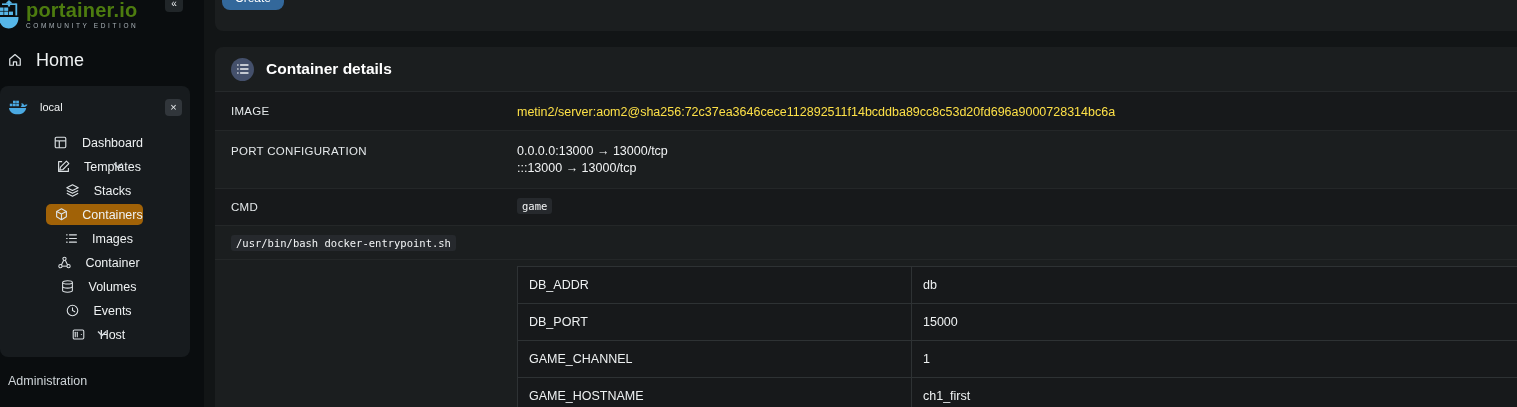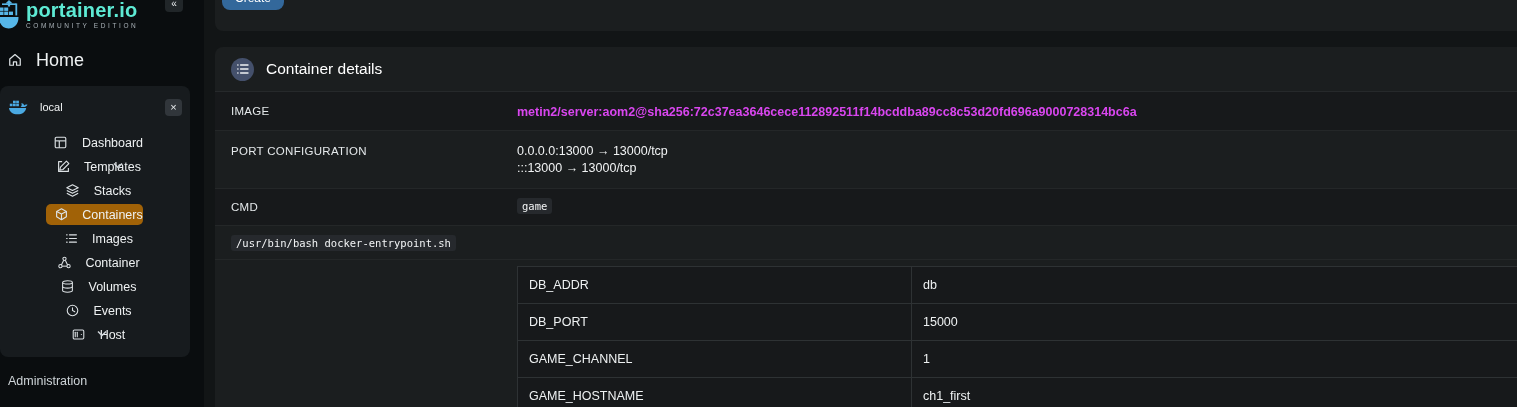--- a/index.html
+++ b/index.html
@@ -13,21 +13,21 @@
   svg { display: block; }
 
   
   .sidebar {
     position: absolute; left: 0; top: 0; width: 204px; height: 407px;
     background: #0a0d0f; z-index: 2;
   }
   .logo-row { position: relative; height: 34px; padding: 0 8px 0 0; display: flex; align-items: flex-start; }
   .logo-mark { margin: 0 2px 0 -1px; }
   .logo-text { padding-top: 1px; }
-  .logo-title { font-size: 20px; font-weight: bold; color: #5eead4; letter-spacing: .2px; line-height: 18px; }
+  .logo-title { font-size: 20px; font-weight: bold; color: #4d7c0f; letter-spacing: .2px; line-height: 18px; }
   .logo-subtitle { font-size: 6.5px; letter-spacing: 2.6px; color: #aab2b8; margin-top: 3px; }
   .collapse-btn {
     position: absolute; right: 21px; top: -5px; width: 18px; height: 17px;
     background: #212629; border: none; border-radius: 4px; color: #e6eaec;
     font-size: 10px; line-height: 17px; text-align: center; padding: 0; cursor: pointer;
     font-family: "Liberation Sans", sans-serif;
   }
   .nav-item {
     display: flex; align-items: center; gap: 14px;
     height: 24px; padding-left: 8px; position: relative;
@@ -70,34 +70,34 @@
     background: #1b1e1f; border-radius: 8px; z-index: 1; overflow: hidden;
   }
   .panel-header {
     display: flex; align-items: center; gap: 12px; height: 45px; padding: 0 16px;
     border-bottom: 1px solid #26292b;
   }
   .panel-icon {
     width: 23px; height: 23px; border-radius: 50%; background: #44506b;
     display: flex; align-items: center; justify-content: center; color: #eef1f4;
   }
-  .panel-title { font-size: 15.5px; font-weight: normal; color: #ffffff; }
+  .panel-title { font-size: 15.5px; font-weight: bold; color: #ffffff; }
 
   .detail-row {
     display: flex; align-items: flex-start; padding: 0 16px;
     border-bottom: 1px solid #242728;
   }
   .detail-row.dark { background: #17191b; }
   .d-label {
     flex: 0 0 286px; font-size: 11.5px; color: #e4e8ea; letter-spacing: .3px;
     padding-top: 14px; padding-bottom: 12px;
   }
   .d-value { flex: 1; font-size: 12.5px; color: #f0f2f3; padding-top: 12px; padding-bottom: 11px; }
   .row-image .d-value, .row-image .d-label { padding-top: 13px; }
-  .d-value a { color: #d946ef; text-decoration: none; cursor: pointer; font-weight: bold; }
+  .d-value a { color: #fde047; text-decoration: none; cursor: pointer; }
   .port-line { line-height: 17px; }
   code.cmd {
     font-family: "DejaVu Sans Mono", monospace; font-size: 10.5px;
     background: #26292d; color: #f2f4f5; padding: 2px 5px; border-radius: 3px;
   }
   .row-cmd .d-label, .row-entry .d-label { padding-top: 12px; }
   .row-cmd .d-value, .row-entry .d-value { padding-top: 10px; padding-bottom: 9px; }
 
   .env-section { padding: 6px 0 0 302px; }
   table.env-table { border-collapse: collapse; width: 1450px; table-layout: fixed; }

